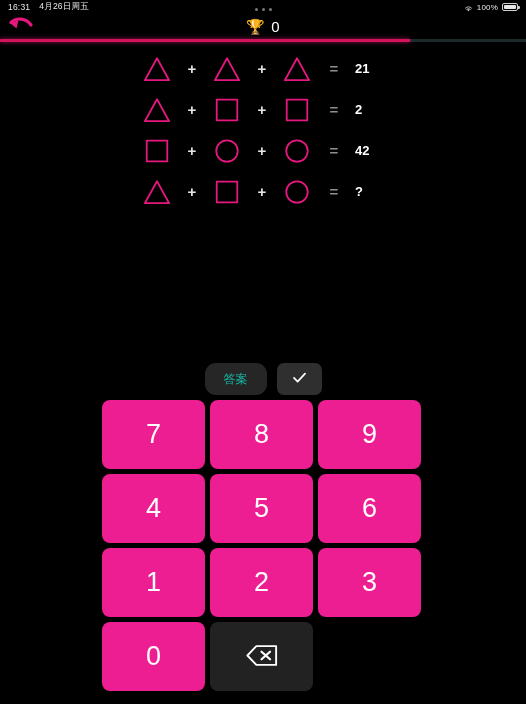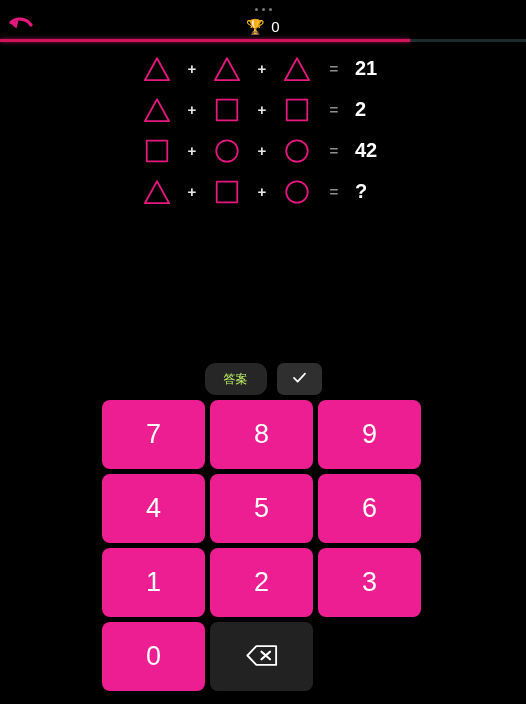--- a/index.html
+++ b/index.html
@@ -78,33 +78,33 @@
   .op {
     width:26px; text-align:center;
     color:#e6e6e6; font-size:15px; font-weight:700;
   }
   .eq-sign {
     width:30px; text-align:center;
     color:#8e8e8e; font-size:15px; font-weight:700;
   }
   .eq-result {
     width:42px; text-align:left; padding-left:6px;
-    color:#ffffff; font-size:20px; font-weight:700;
+    color:#ffffff; font-size:13px; font-weight:700;
   }
   .shape { display:block; }
 
   
   .actions {
     position:absolute; top:363px; left:0; width:526px;
     display:flex; justify-content:center; align-items:center; gap:10px;
   }
   .btn-answer {
     width:62px; height:32px; border-radius:11px;
     background:#262626; border:none;
-    color:#bef264; font-size:12px;
+    color:#14b8a6; font-size:12px;
     font-family:"Liberation Sans", sans-serif;
     display:flex; align-items:center; justify-content:center;
   }
   .btn-check {
     width:45px; height:32px; border-radius:7px;
     background:#2f2f2f; border:none;
     display:flex; align-items:center; justify-content:center;
   }
 
   
@@ -124,20 +124,39 @@
   }
   .key-num { background:#ed1e92; font-size:27px; font-weight:400; }
   .key-dark { background:#222222; font-size:19px; font-weight:700; }
   .key-back { background:#222222; }
 </style>
 </head>
 <body>
 
 <div id="app">
 
+  <div class="statusbar">
+    <div class="status-left">
+      <span>16:31</span>
+      <span>4月26日周五</span>
+    </div>
+    <div class="status-right">
+      <span class="wifi-icon">
+        <svg viewBox="0 0 16 12" width="9" height="7">
+          <path d="M8 11 L5.6 8.2 A3.6 3.6 0 0 1 10.4 8.2 Z" fill="#d8d8d8"></path>
+          <path d="M2.6 5.3 A8 8 0 0 1 13.4 5.3" stroke="#d8d8d8" stroke-width="1.5" fill="none" stroke-linecap="round"></path>
+          <path d="M4.6 7.4 A5.2 5.2 0 0 1 11.4 7.4" stroke="#d8d8d8" stroke-width="1.4" fill="none" stroke-linecap="round"></path>
+        </svg>
+      </span>
+      <span class="batt-pct">100%</span>
+      <span class="batt-icon">
+        <span class="batt-fill"></span>
+      </span>
+    </div>
+  </div>
 
   <div class="multitask-dots">
     <i></i>
       <i></i>
       <i></i>
   </div>
 
   <div class="header">
     <div class="score-wrap">
       <span class="trophy-icon">🏆</span>

